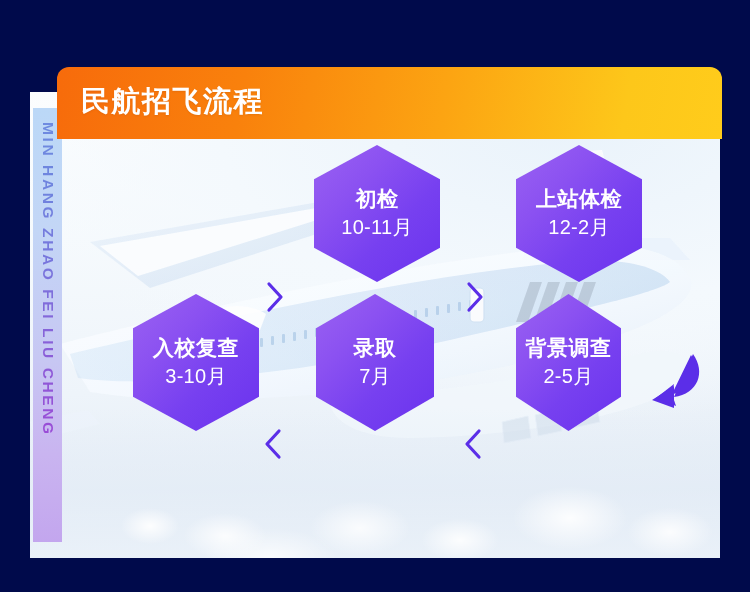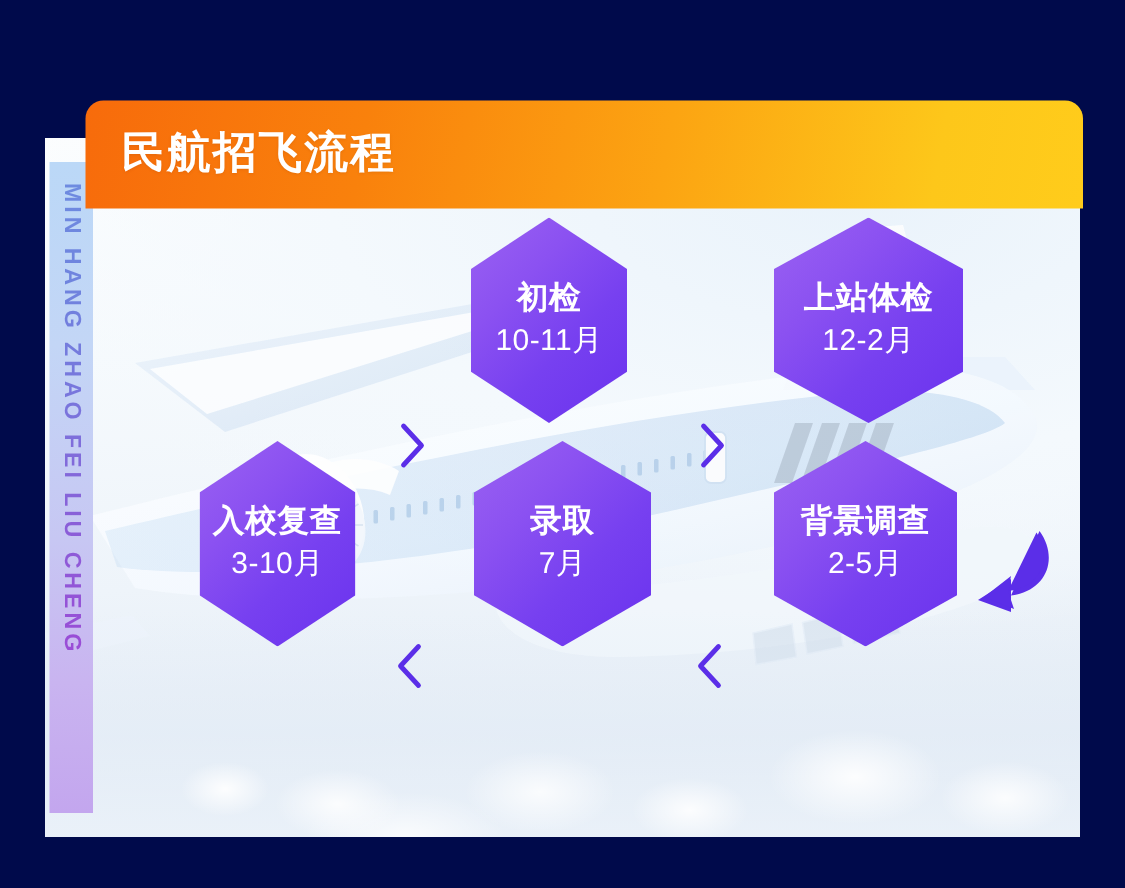--- a/index.html
+++ b/index.html
@@ -84,21 +84,21 @@
     filter:drop-shadow(0 3px 7px rgba(90,50,190,.22));
   }
   .hex .h-title{
     color:#ffffff;font-size:21px;font-weight:bold;line-height:1.18;
     letter-spacing:.5px;white-space:nowrap;
   }
   .hex .h-sub{
     color:#ffffff;font-size:20px;font-weight:400;line-height:1.25;
     margin-top:3px;white-space:nowrap;letter-spacing:.3px;
   }
-  .hex.wide{width:104px;}
+  .hex.wide{width:126px;}
 
   
   .chev{position:absolute;z-index:4;}
   .chev svg{display:block;}
 
   
   .loop-arrow{position:absolute;left:618px;top:258px;width:60px;height:58px;z-index:4;}
 </style>
 </head>
 <body>
@@ -257,21 +257,21 @@
   <div class="hex wide" style="left:314px;top:145px;">
     <div class="h-title">初检</div>
     <div class="h-sub">10-11月</div>
   </div>
 
   <div class="hex" style="left:516px;top:145px;width:126px;">
     <div class="h-title">上站体检</div>
     <div class="h-sub">12-2月</div>
   </div>
 
-  <div class="hex" style="left:516px;top:294px;width:122px;">
+  <div class="hex" style="left:516px;top:294px;width:105px;">
     <div class="h-title">背景调查</div>
     <div class="h-sub">2-5月</div>
   </div>
 
   <div class="hex" style="left:316px;top:294px;">
     <div class="h-title">录取</div>
     <div class="h-sub">7月</div>
   </div>
 
   <div class="hex wide" style="left:113px;top:294px;margin-left:20px;">

